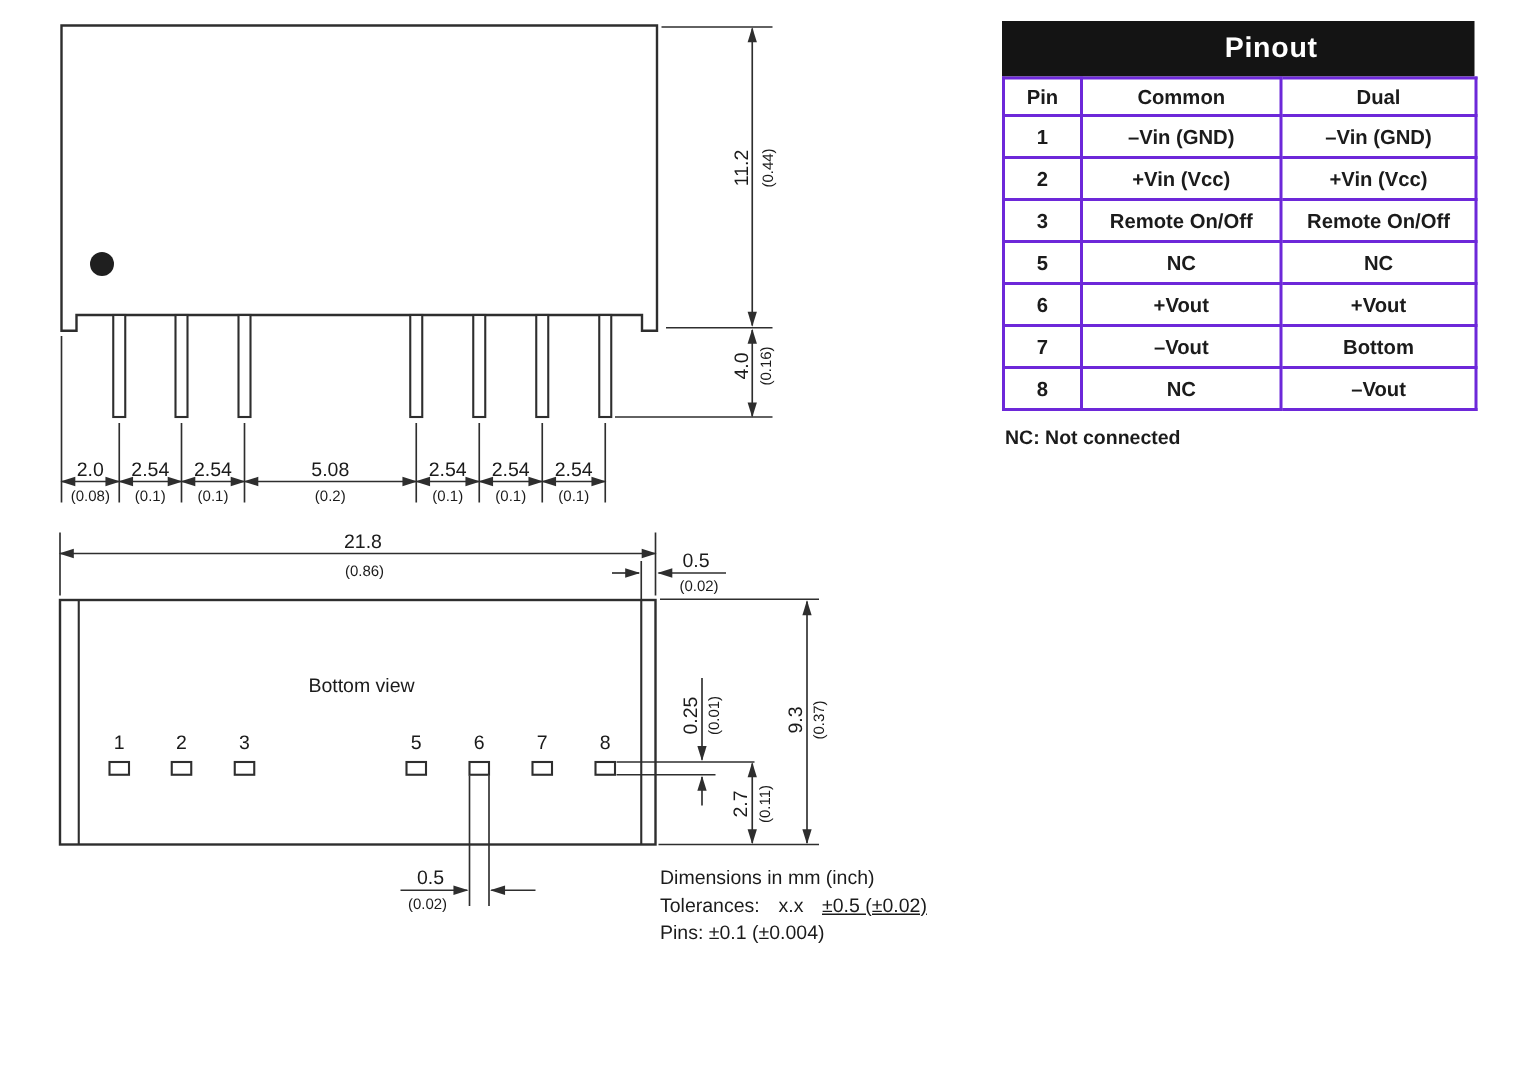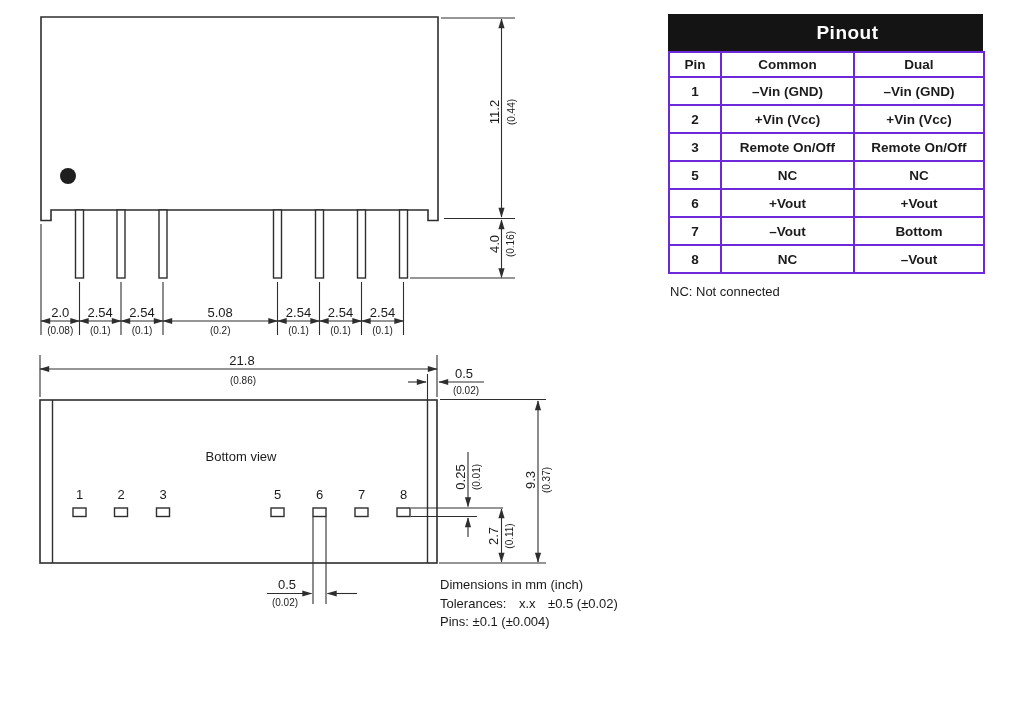--- a/index.html
+++ b/index.html
@@ -14,27 +14,27 @@
   .pinout{position:absolute;left:668px;top:14px;width:315px;}
   .pinout-title{background:#141414;color:#ffffff;font-weight:bold;font-size:19px;
                 text-align:center;height:37px;line-height:37px;letter-spacing:0.5px;padding-left:44px;}
   .pinout table{border-collapse:collapse;width:315px;table-layout:fixed;}
   .pinout th,.pinout td{border:2px solid #6d28d9;text-align:center;padding:0;
                         font-size:13.5px;vertical-align:middle;background:#ffffff;}
   .pinout th{height:23px;font-weight:bold;}
   .pinout td{height:26px;font-weight:bold;}
   .pinout td.pincol{font-weight:bold;}
   .col-pin{width:52px;} .col-single{width:133px;} .col-dual{width:130px;}
-  .footnote{position:absolute;left:670px;top:284px;font-size:13px;}
+  .footnote{position:absolute;left:670px;top:284px;font-size:13px;font-weight:bold;}
 
   
   .notes{position:absolute;left:440px;top:577px;width:260px;font-size:13px;}
   .notes .nrow{position:relative;height:18.6px;}
   .notes span{position:absolute;top:0;white-space:nowrap;}
-  .n0{left:0;} .nkey1{left:79px;} .nval1{left:108px;} .nkey2{left:77px;} .nval2{left:104px;}
+  .n0{left:0;} .nkey1{left:79px;} .nval1{left:108px;text-decoration:underline;} .nkey2{left:77px;} .nval2{left:104px;}
 </style>
 </head>
 <body>
 
 <div class="page">
 
   <svg class="drawing" width="1024" height="716" viewBox="0 0 1024 716">
     <defs>
       <marker id="ar" viewBox="0 0 10 8" refX="9.2" refY="4" markerWidth="11" markerHeight="8" orient="auto-start-reverse" markerUnits="userSpaceOnUse">
         <path d="M0,0.9 L10,4 L0,7.1 Z" fill="#2e2e2e"></path>

